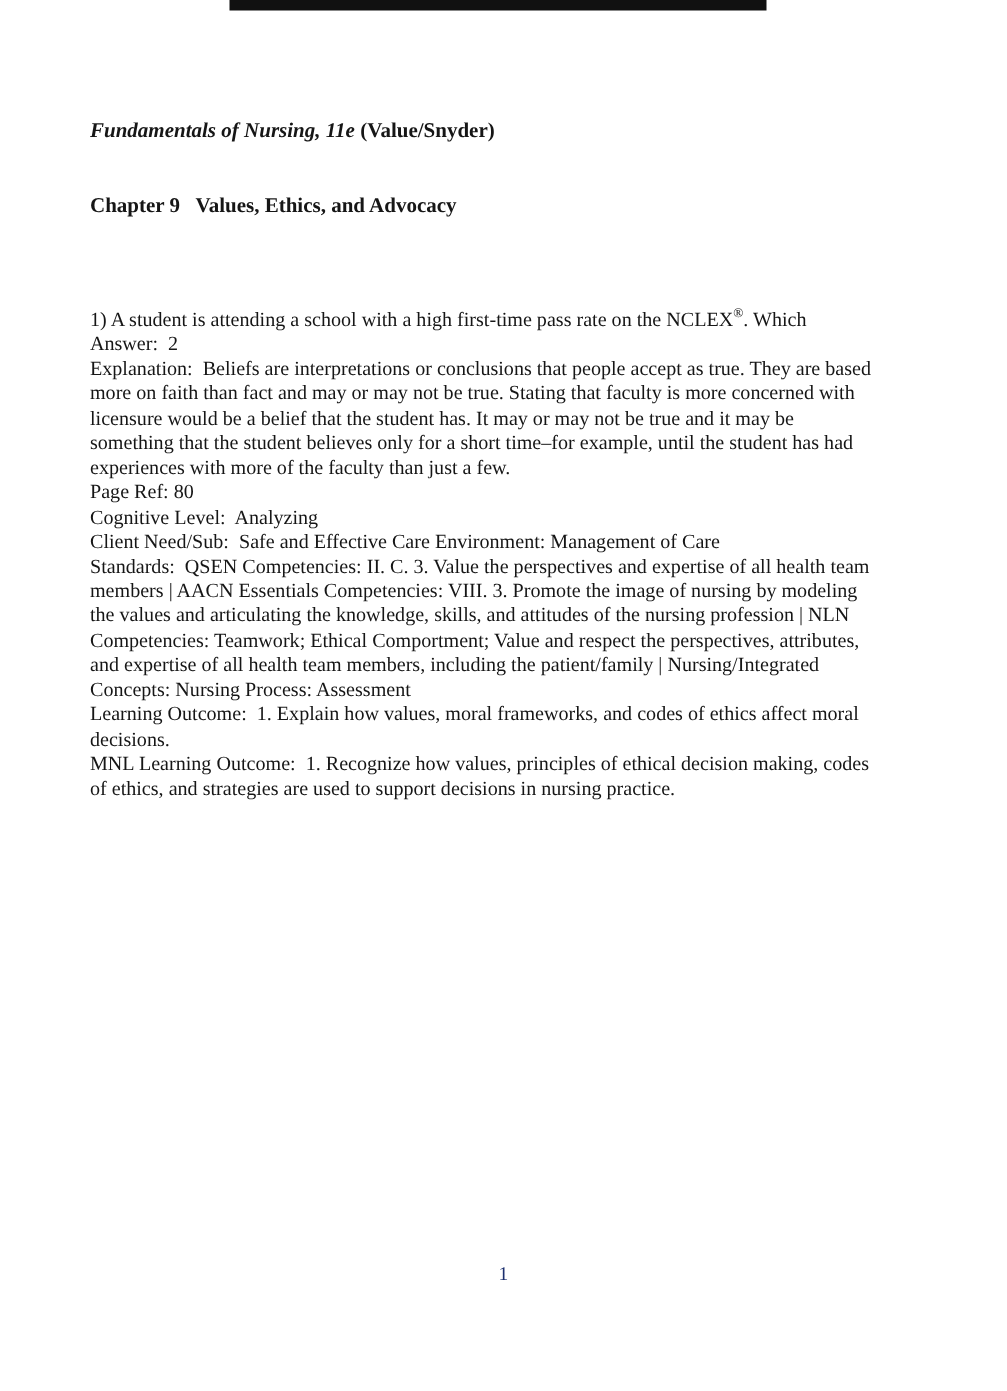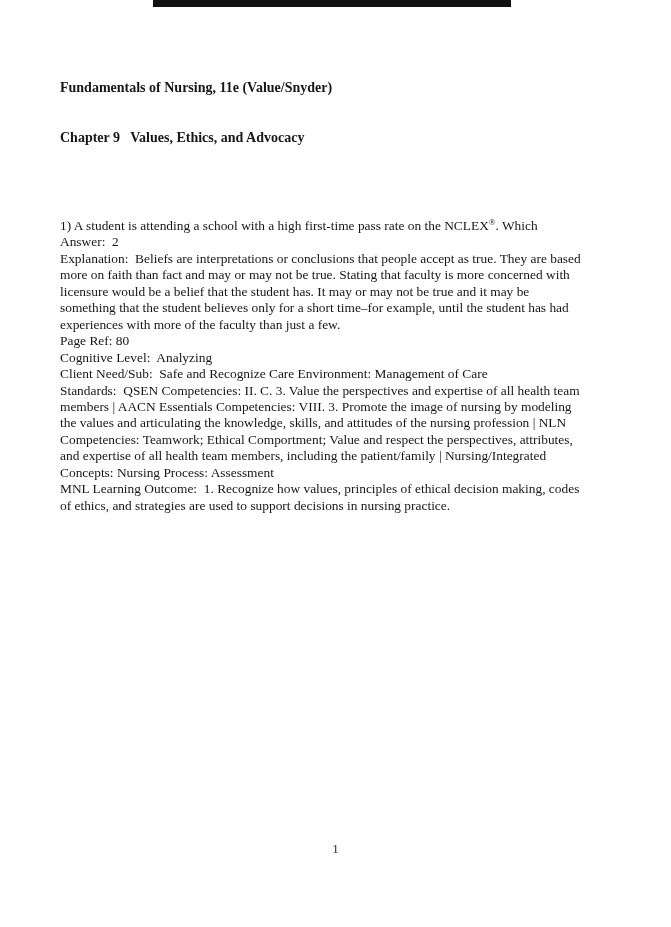--- a/index.html
+++ b/index.html
@@ -30,28 +30,29 @@
     top: 47px;
     width: 568px;
   }
   .doc-header {
     font-weight: bold;
     font-size: 14px;
     line-height: 16.5px;
     white-space: pre;
   }
   .title-italic {
+    font-style: italic;
   }
   .para {
     font-size: 13.4px;
     line-height: 16.45px;
     white-space: pre;
   }
   .qpara {
-    margin-top: 39px;
+    margin-top: 26px;
   }
   sup.reg {
     font-size: 0.66em;
     vertical-align: super;
     line-height: 0;
   }
   .footer {
     position: absolute;
     left: 0;
     top: 841px;
@@ -84,29 +85,31 @@
     <div class="para">Explanation:  Beliefs are interpretations or conclusions that people accept as true. They are based
 more on faith than fact and may or may not be true. Stating that faculty is more concerned with
 licensure would be a belief that the student has. It may or may not be true and it may be
 something that the student believes only for a short time–for example, until the student has had
 experiences with more of the faculty than just a few.</div>
 
     <div class="para">Page Ref: 80</div>
 
     <div class="para">Cognitive Level:  Analyzing</div>
 
-    <div class="para">Client Need/Sub:  Safe and Recognize Care Environment: Management of Care</div>
+    <div class="para">Client Need/Sub:  Safe and Effective Care Environment: Management of Care</div>
 
     <div class="para">Standards:  QSEN Competencies: II. C. 3. Value the perspectives and expertise of all health team
 members | AACN Essentials Competencies: VIII. 3. Promote the image of nursing by modeling
 the values and articulating the knowledge, skills, and attitudes of the nursing profession | NLN
 Competencies: Teamwork; Ethical Comportment; Value and respect the perspectives, attributes,
 and expertise of all health team members, including the patient/family | Nursing/Integrated
 Concepts: Nursing Process: Assessment</div>
 
+    <div class="para">Learning Outcome:  1. Explain how values, moral frameworks, and codes of ethics affect moral
+decisions.</div>
 
     <div class="para">MNL Learning Outcome:  1. Recognize how values, principles of ethical decision making, codes
 of ethics, and strategies are used to support decisions in nursing practice.</div>
 
   </div>
 
   <div class="footer">1</div>
 
 </div>
 

